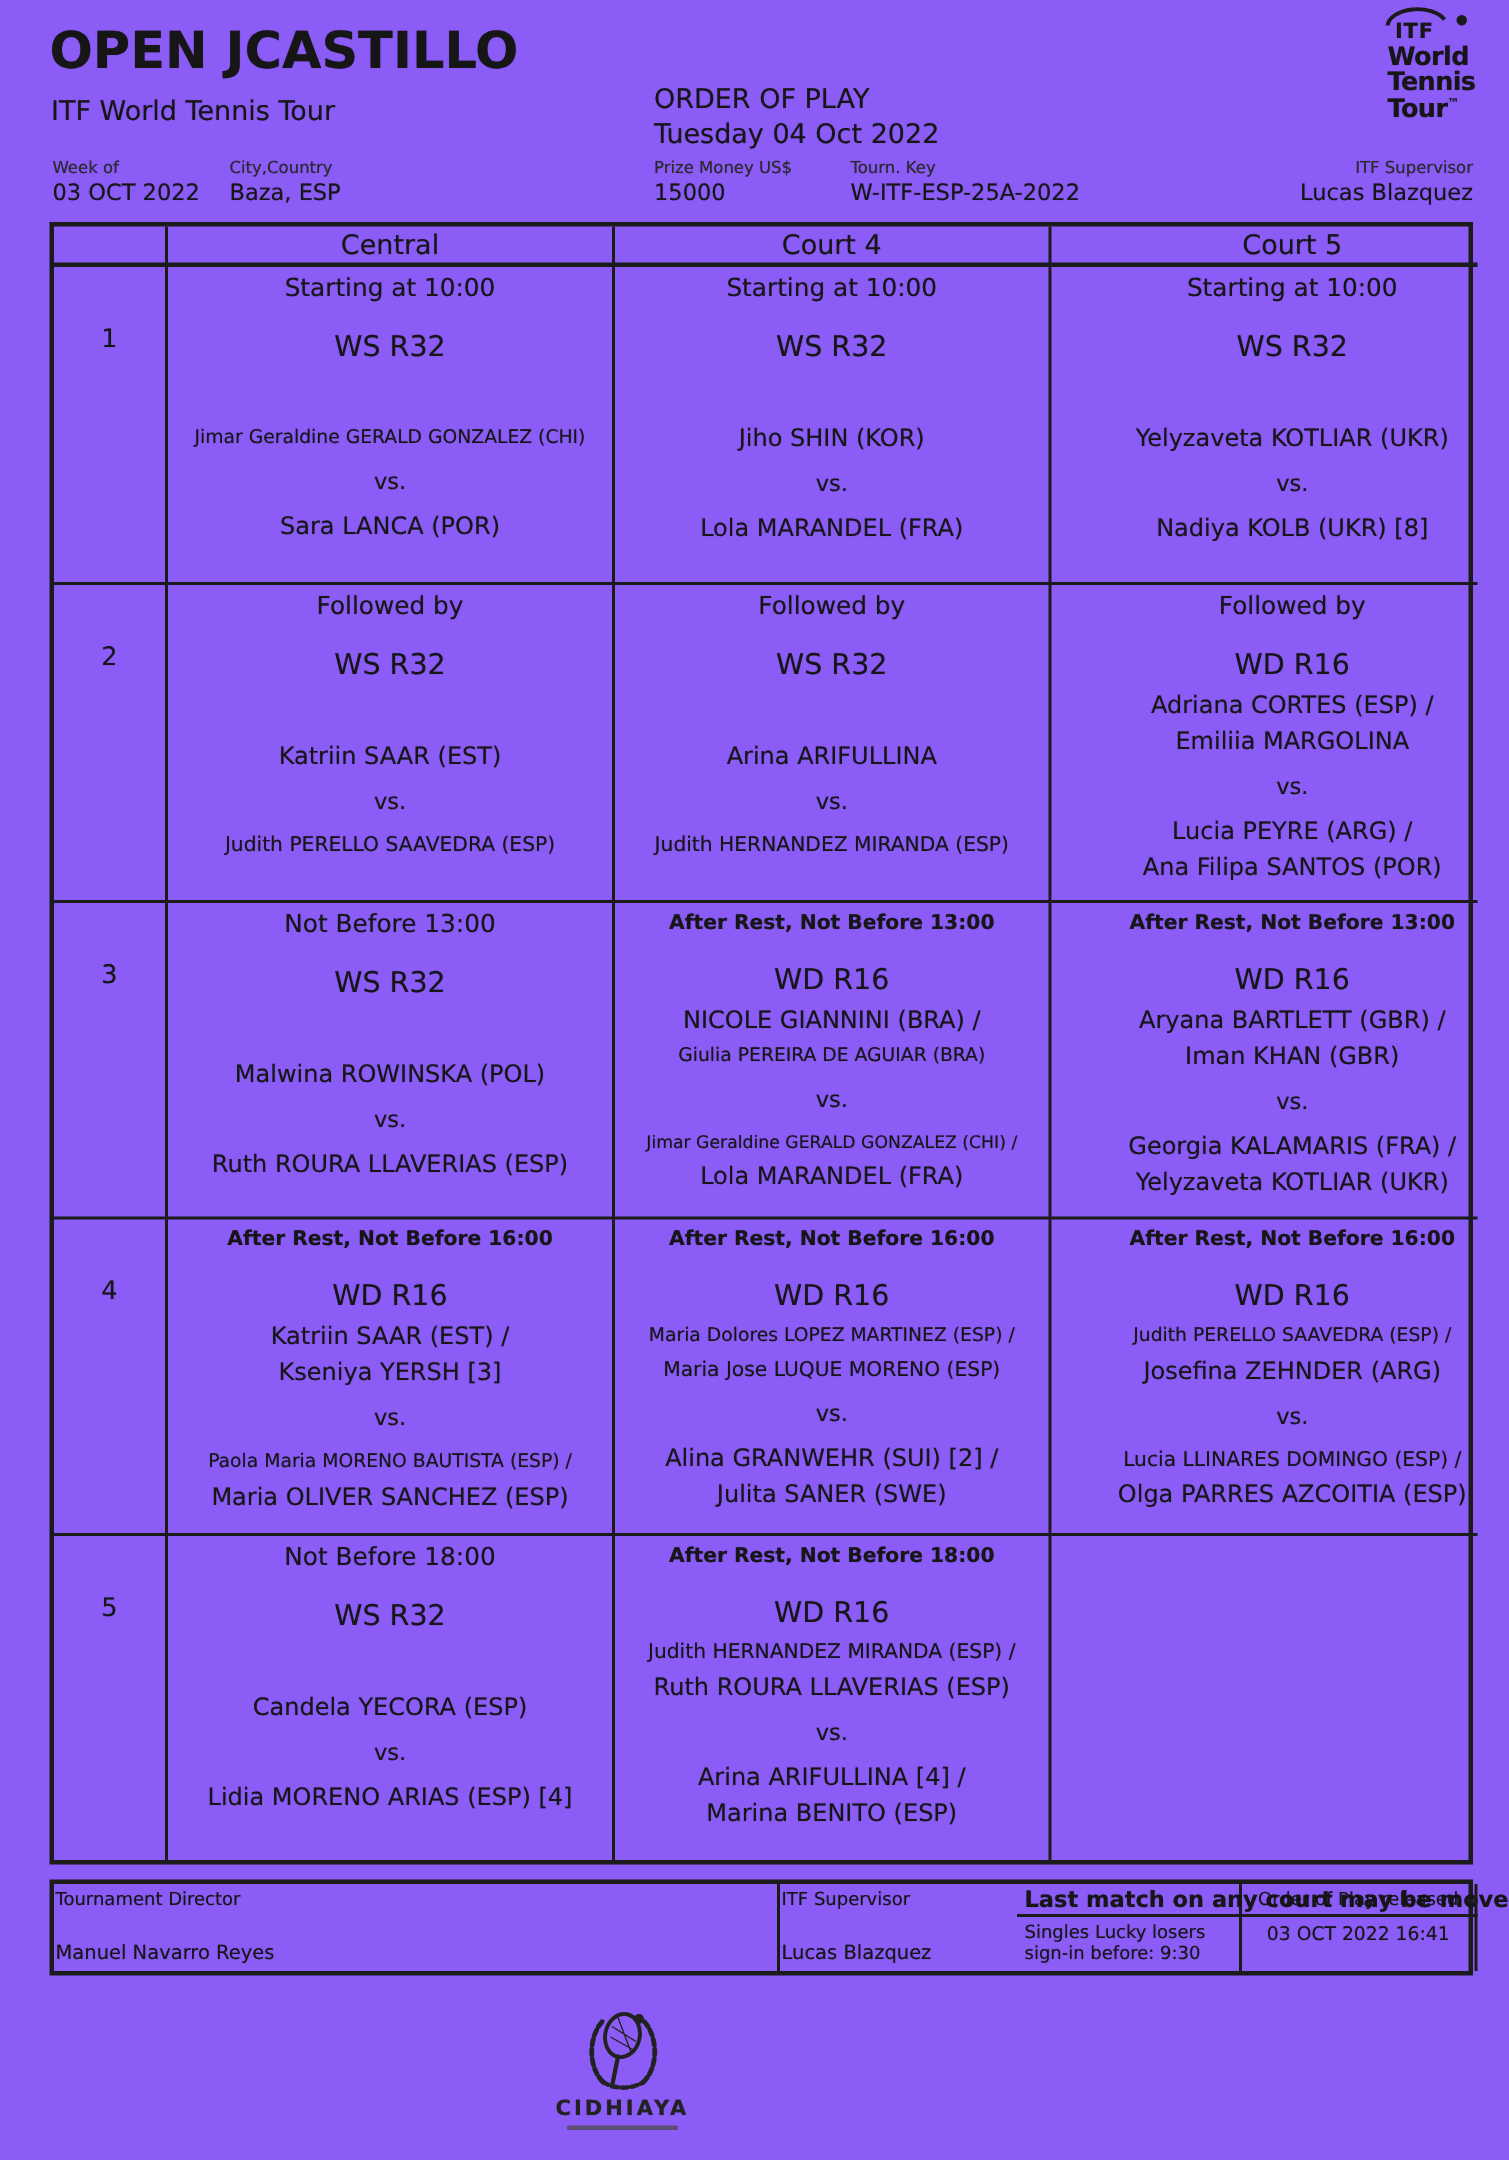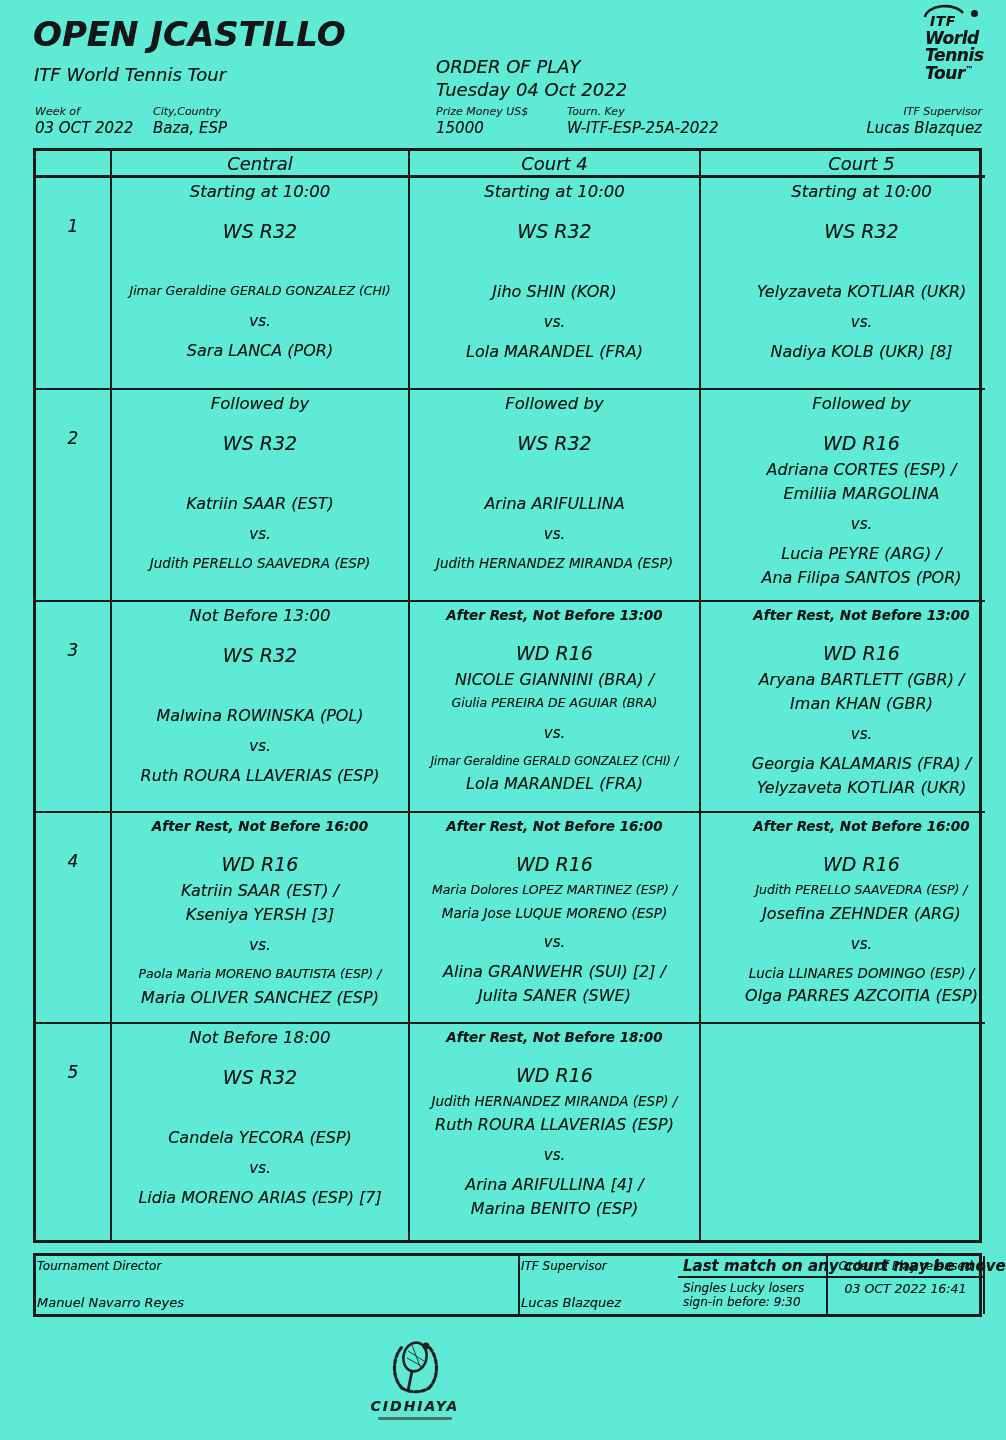--- a/index.html
+++ b/index.html
@@ -3,23 +3,22 @@
 <meta charset="utf-8">
 <style>
   * { margin:0; padding:0; box-sizing:border-box; }
   html,body { background:#fff; }
   body {
     font-family:"DejaVu Sans","Liberation Sans",sans-serif;
     color:#161616;
     width:1006px;
   }
   #page {
-    position:relative; width:1006px; height:1440px; background:#5eead4; overflow:hidden;
+    position:relative; width:1006px; height:1440px; background:#8b5cf6; overflow:hidden;
     text-shadow:0 0 0.6px rgba(0,0,0,0.45);
-    font-style:italic;
   }
   
   .header { position:absolute; top:0; left:0; width:1006px; height:148px; }
   .title { position:absolute; left:33px; top:14px; font-size:34px; font-weight:bold; letter-spacing:0px; }
   .subtitle { position:absolute; left:34px; top:64px; font-size:18px; }
   .oop { position:absolute; left:436px; top:56px; font-size:18px; }
   .oop-date { position:absolute; left:436px; top:79px; font-size:18px; }
   .lbl { position:absolute; top:105px; font-size:11px; color:#2a2a2a; }
   .val { position:absolute; top:119px; font-size:15px; }
   .itf-logo { position:absolute; left:905px; top:8px; width:95px; line-height:1.02;margin-left:20px; }
@@ -225,21 +224,21 @@
       <div class="nm ms">Lucia LLINARES DOMINGO (ESP) /</div>
       <div class="nm">Olga PARRES AZCOITIA (ESP)</div>
     </div>
 
     <div class="ncell bb0">5</div>
     <div class="cell s bb0">
       <div class="tm">Not Before 18:00</div>
       <div class="ev">WS R32</div>
       <div class="nm g1">Candela YECORA (ESP)</div>
       <div class="vs">vs.</div>
-      <div class="nm">Lidia MORENO ARIAS (ESP) [7]</div>
+      <div class="nm">Lidia MORENO ARIAS (ESP) [4]</div>
     </div>
     <div class="cell d bb0">
       <div class="tm sm">After Rest, Not Before 18:00</div>
       <div class="ev">WD R16</div>
       <div class="nm ms g1">Judith HERNANDEZ MIRANDA (ESP) /</div>
       <div class="nm">Ruth ROURA LLAVERIAS (ESP)</div>
       <div class="vs">vs.</div>
       <div class="nm">Arina ARIFULLINA [4] /</div>
       <div class="nm">Marina BENITO (ESP)</div>
     </div>

